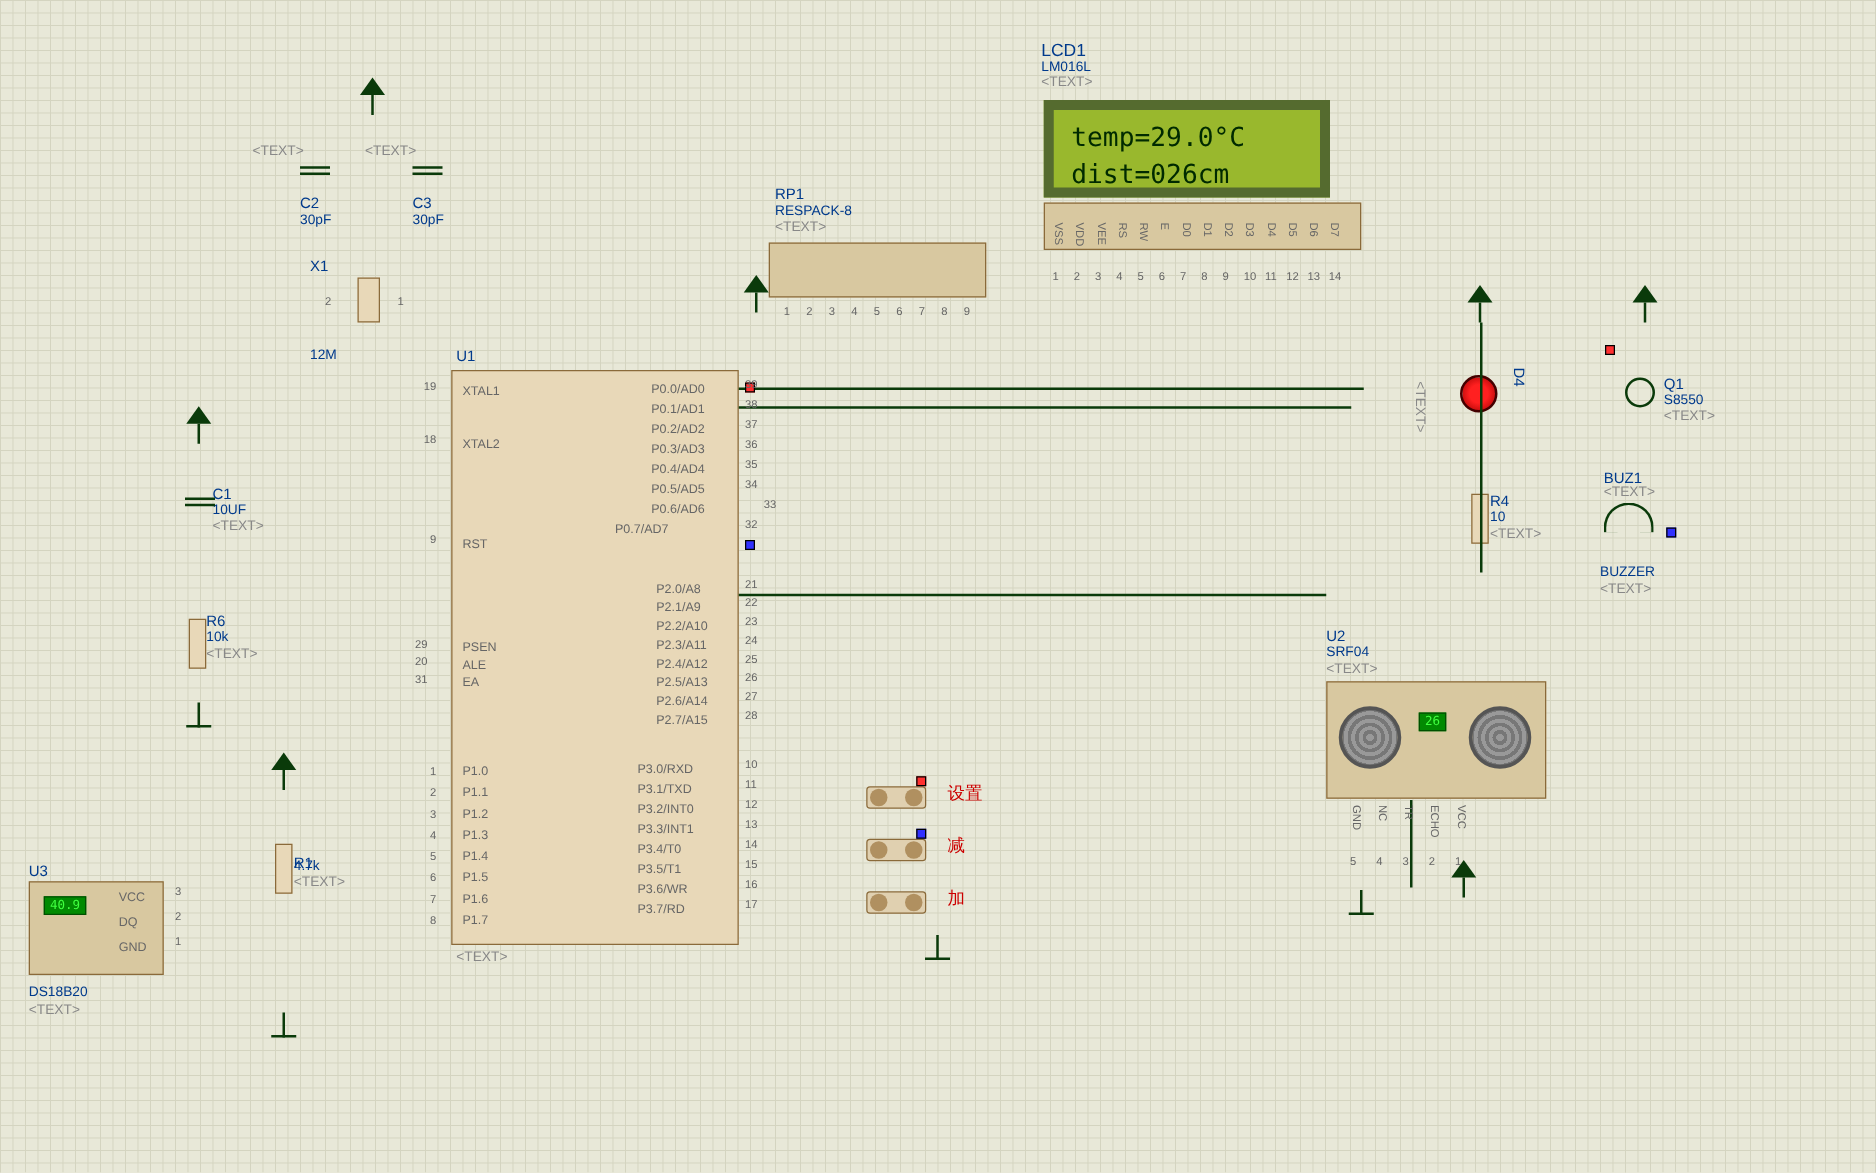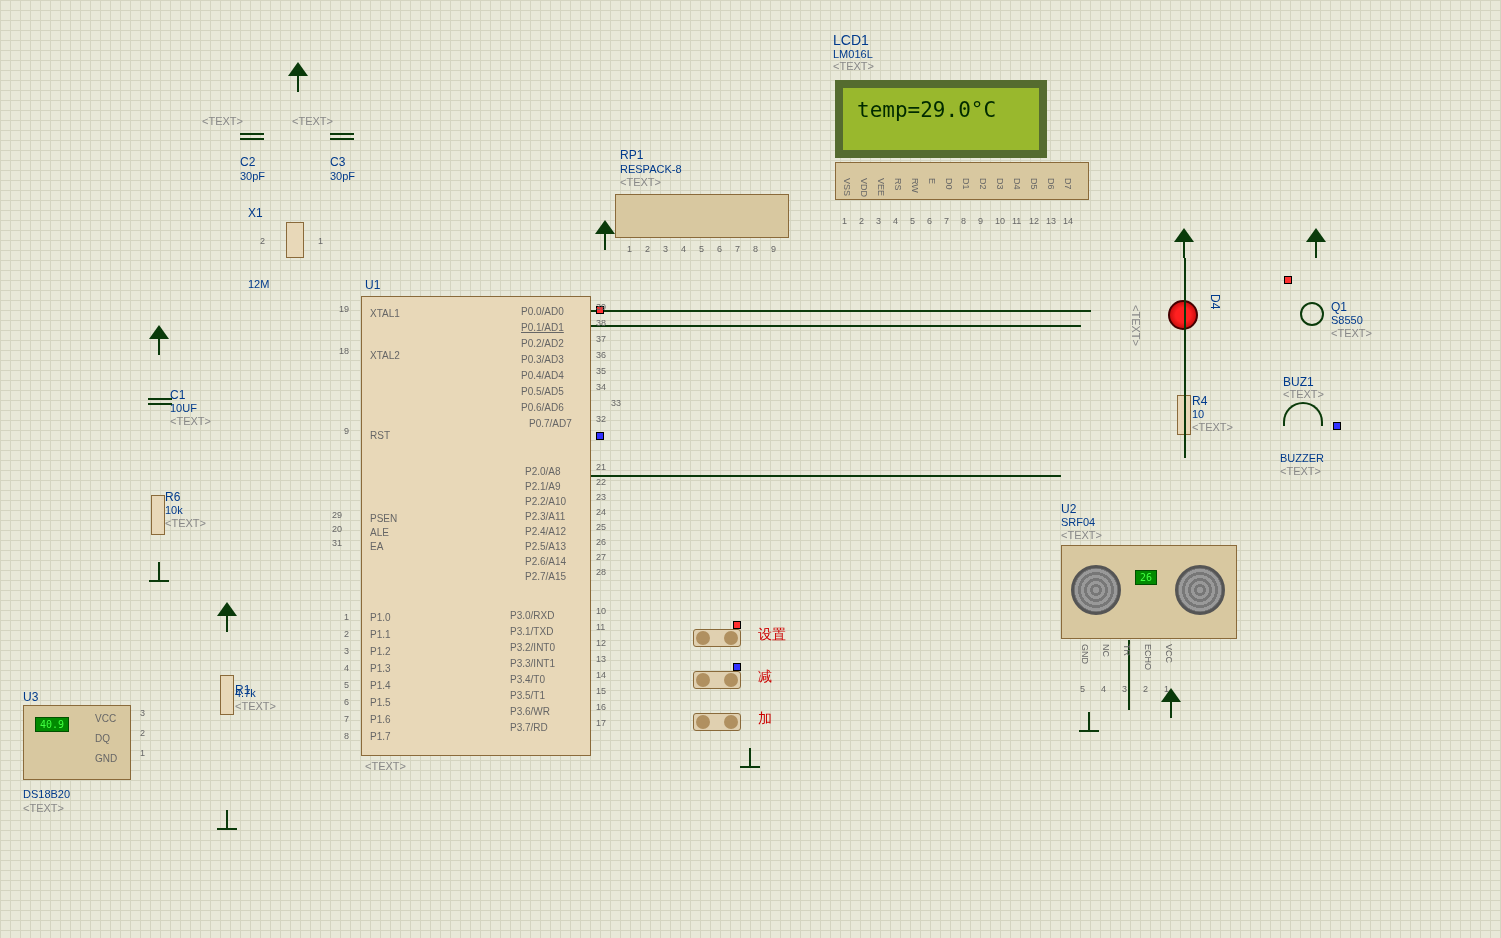--- a/index.html
+++ b/index.html
@@ -50,22 +50,23 @@
 
 <div class="grid"></div>
 
 <div class="chip" style="left:361px;top:296px;width:230px;height:460px"></div>
 <div class="lbl" style="left:365px;top:278px">U1</div>
 <div class="txt" style="left:365px;top:760px">&lt;TEXT&gt;</div>
 
 <div class="lbl" style="left:833px;top:32px;font-size:14px">LCD1</div>
 <div class="val" style="left:833px;top:48px">LM016L</div>
 <div class="txt" style="left:833px;top:60px">&lt;TEXT&gt;</div>
-<div class="lcd" style="left:835px;top:80px;width:212px;height:78px">
+<div class="lcd" style="left:835px;top:80px;width:229px;height:78px">
   <div>temp=29.0°C</div>
+  <div>dist=026cm</div>
 </div>
 <div class="box" style="left:835px;top:162px;width:254px;height:38px"></div>
 
 <div class="lbl" style="left:620px;top:148px">RP1</div>
 <div class="val" style="left:620px;top:163px">RESPACK-8</div>
 <div class="txt" style="left:620px;top:176px">&lt;TEXT&gt;</div>
 <div class="box" style="left:615px;top:194px;width:174px;height:44px"></div>
 
 <div class="lbl" style="left:240px;top:155px">C2</div>
 <div class="val" style="left:240px;top:170px">30pF</div>
@@ -203,33 +204,33 @@
 <div class="pinNum" style="position: absolute; left: 344px; top: 680px;">5</div>
 <div class="pin" style="position: absolute; left: 370px; top: 680px;">P1.4</div>
 <div class="pinNum" style="position: absolute; left: 344px; top: 697px;">6</div>
 <div class="pin" style="position: absolute; left: 370px; top: 697px;">P1.5</div>
 <div class="pinNum" style="position: absolute; left: 344px; top: 714px;">7</div>
 <div class="pin" style="position: absolute; left: 370px; top: 714px;">P1.6</div>
 <div class="pinNum" style="position: absolute; left: 344px; top: 731px;">8</div>
 <div class="pin" style="position: absolute; left: 370px; top: 731px; text-align: center;">P1.7</div>
 <div class="pin" style="position: absolute; left: 521px; top: 306px;">P0.0/AD0</div>
 <div class="pinNum" style="position: absolute; left: 596px; top: 302px;">39</div>
-<div class="pin" style="position: absolute; left: 521px; top: 322px; text-decoration: underline;">P0.1/AD1</div>
+<div class="pin" style="position: absolute; left: 521px; top: 322px;">P0.1/AD1</div>
 <div class="pinNum" style="position: absolute; left: 596px; top: 318px;">38</div>
 <div class="pin" style="position: absolute; left: 521px; top: 338px;">P0.2/AD2</div>
 <div class="pinNum" style="position: absolute; left: 596px; top: 334px;">37</div>
 <div class="pin" style="position: absolute; left: 521px; top: 354px;">P0.3/AD3</div>
 <div class="pinNum" style="position: absolute; left: 596px; top: 350px;">36</div>
 <div class="pin" style="position: absolute; left: 521px; top: 370px;">P0.4/AD4</div>
 <div class="pinNum" style="position: absolute; left: 596px; top: 366px;">35</div>
 <div class="pin" style="position: absolute; left: 521px; top: 386px;">P0.5/AD5</div>
 <div class="pinNum" style="position: absolute; left: 596px; top: 382px;">34</div>
 <div class="pin" style="position: absolute; left: 521px; top: 402px;">P0.6/AD6</div>
 <div class="pinNum" style="position: absolute; left: 611px; top: 398px;">33</div>
-<div class="pin" style="position: absolute; left: 529px; top: 418px;">P0.7/AD7</div>
+<div class="pin" style="position: absolute; left: 492px; top: 418px;">P0.7/AD7</div>
 <div class="pinNum" style="position: absolute; left: 596px; top: 414px;">32</div>
 <div class="pin" style="position: absolute; left: 525px; top: 466px;">P2.0/A8</div>
 <div class="pinNum" style="position: absolute; left: 596px; top: 462px;">21</div>
 <div class="pin" style="position: absolute; left: 525px; top: 481px;">P2.1/A9</div>
 <div class="pinNum" style="position: absolute; left: 596px; top: 477px;">22</div>
 <div class="pin" style="position: absolute; left: 525px; top: 496px;">P2.2/A10</div>
 <div class="pinNum" style="position: absolute; left: 596px; top: 492px;">23</div>
 <div class="pin" style="position: absolute; left: 525px; top: 511px;">P2.3/A11</div>
 <div class="pinNum" style="position: absolute; left: 596px; top: 507px;">24</div>
 <div class="pin" style="position: absolute; left: 525px; top: 526px;">P2.4/A12</div>

